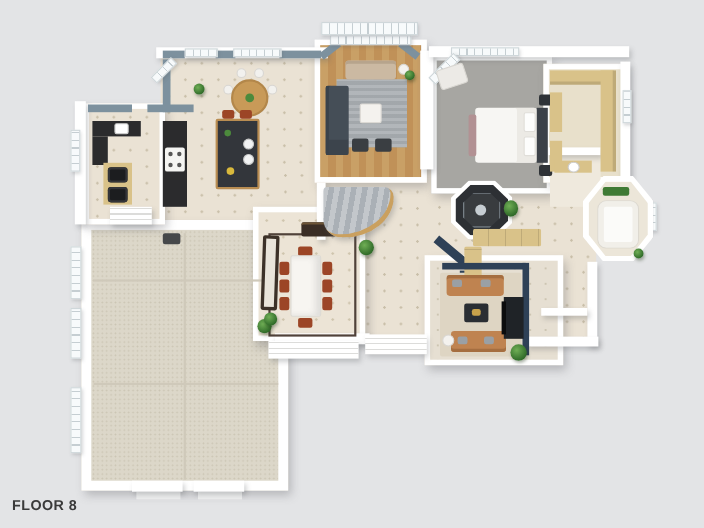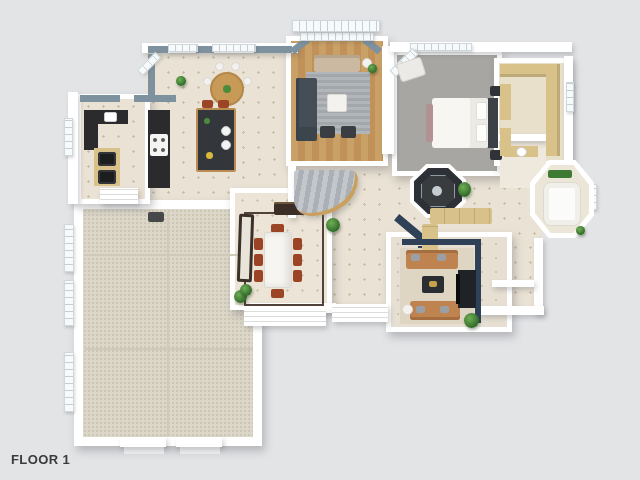--- a/index.html
+++ b/index.html
@@ -190,14 +190,14 @@
   <div class="furn z3 r3" style="left: 410px; top: 301px; width: 50px; height: 19px; box-shadow: rgb(165, 110, 64) 0px -3px 0px inset; background-color: rgb(191, 131, 80);"></div>
   <div class="furn z4 r2" style="left:416px;top:306px;width:9px;height:7px;background:#9aa0a5;"></div>
   <div class="furn z4 r2" style="left:440px;top:306px;width:9px;height:7px;background:#9aa0a5;"></div>
   <div class="furn z3 r2" style="left:422px;top:276px;width:22px;height:17px;background:#2a2e33;"></div>
   <div class="furn z4 r2" style="left:429px;top:281px;width:8px;height:6px;background:#c8a24b;"></div>
   <div class="furn z3" style="left: 458px; top: 270px; width: 18px; height: 38px; background-color: rgb(31, 35, 39);"></div>
   <div class="furn z4" style="left:456px;top:274px;width:4px;height:30px;background:#0b0c0d;"></div>
   <div class="plant z4" style="left:464px;top:313px;width:15px;height:15px;"></div>
   <div class="furn z3 circle" style="left:402px;top:304px;width:11px;height:11px;background:#f4f2ee;border:1px solid #d8d6d2;"></div>
 
-  <div id="floor-label">FLOOR 1</div>
+  <div id="floor-label">FLOOR 8</div>
 </div>
 
 </body></html>

